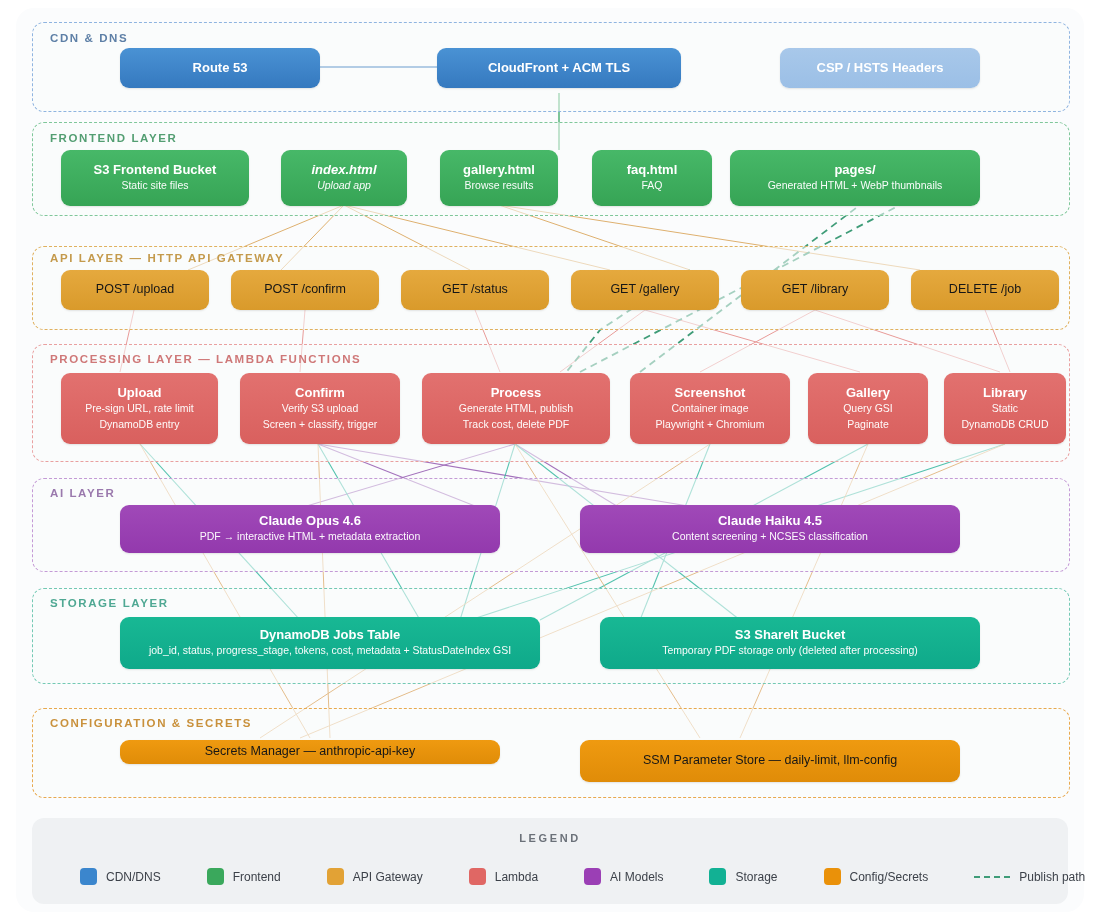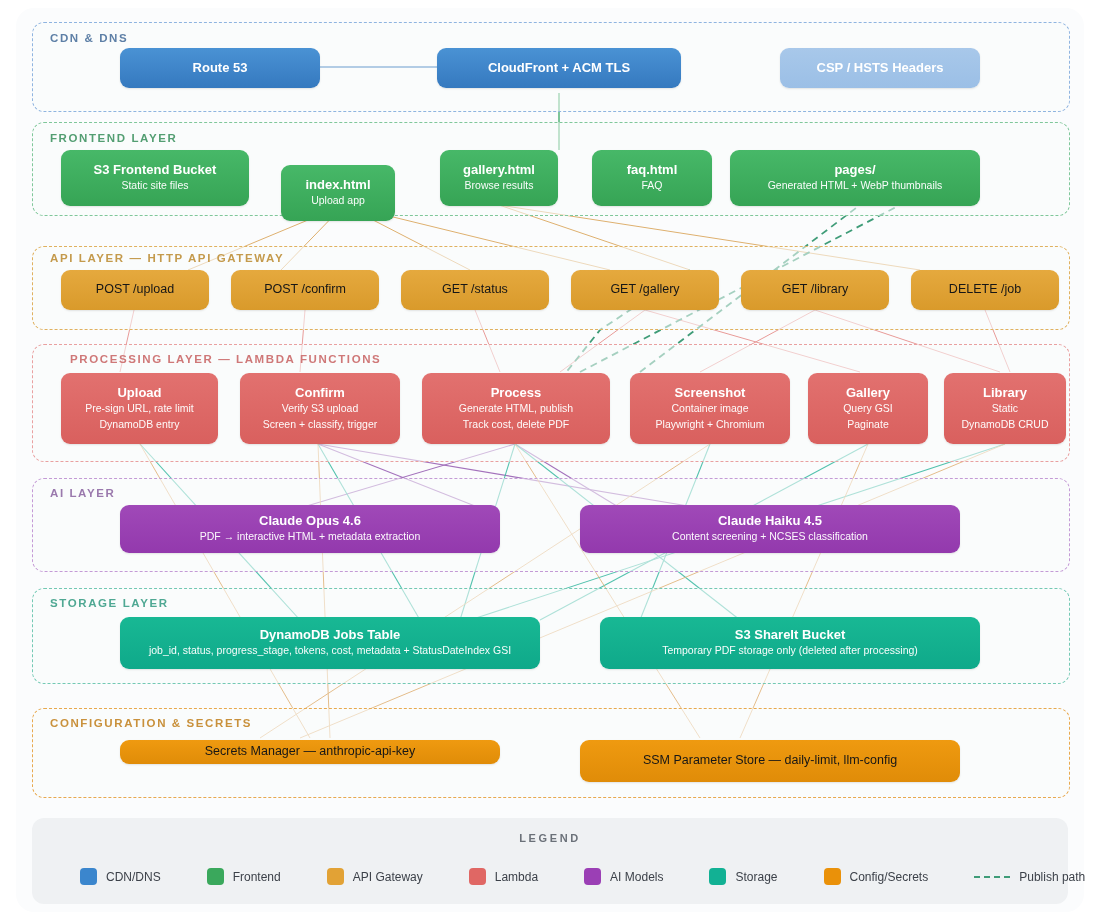--- a/index.html
+++ b/index.html
@@ -20,21 +20,21 @@
   .node.cfg .t{font-size:12.5px;font-weight:normal;color:#161616;}
   
   .lay-cdn{border:1.6px dashed #8fb4e0;}
   .lay-front{border:1.6px dashed #7fc79a;}
   .lay-api{border:1.6px dashed #e0b15f;}
   .lay-proc{border:1.6px dashed #e9a0a0;}
   .lay-ai{border:1.6px dashed #c49ad6;}
   .lay-store{border:1.6px dashed #73c9b4;}
   .lay-cfg{border:1.6px dashed #e8a94e;}
   .tc-cdn{color:#5d7fa6;} .tc-front{color:#539e72;} .tc-api{color:#c49a4c;}
-  .tc-proc{color:#cf7878;margin-left:20px;} .tc-ai{color:#9a79ad;} .tc-store{color:#4fa893;}
+  .tc-proc{color:#cf7878;} .tc-ai{color:#9a79ad;} .tc-store{color:#4fa893;}
   .tc-cfg{color:#c9913c;}
   
   .n-cdn{background:linear-gradient(180deg,#4a92d4 0%,#3579bf 100%);}
   .n-cdn2{background:linear-gradient(180deg,#a8c8ea 0%,#9bbfe6 100%);}
   .n-front{background:linear-gradient(180deg,#47b868 0%,#36a455 100%);}
   .n-api{background:linear-gradient(180deg,#e5a93e 0%,#d99a2b 100%);}
   .n-lambda{background:linear-gradient(180deg,#e2716f 0%,#d9605e 100%);}
   .n-ai{background:linear-gradient(180deg,#a049b8 0%,#9339ad 100%);}
   .n-store{background:linear-gradient(180deg,#18b894 0%,#0fa98a 100%);}
   .n-cfg{background:linear-gradient(180deg,#ef9a10 0%,#e08c08 100%);}
@@ -126,21 +126,21 @@
   <div class="node n-cdn2 single" style="left:780px;top:48px;width:200px;height:40px;">
     <span class="t">CSP / HSTS Headers</span>
   </div>
 
   <div class="layer lay-front" style="left:32px;top:122px;width:1036px;height:92px;"></div>
   <div class="layer-title tc-front" style="left:50px;top:132px;">FRONTEND LAYER</div>
   <div class="node n-front" style="left:61px;top:150px;width:188px;height:56px;">
     <span class="t">S3 Frontend Bucket</span>
     <span class="s">Static site files</span>
   </div>
-  <div class="node n-front" style="left:281px;top:165px;width:114px;height:56px;">
+  <div class="node n-front" style="left:281px;top:150px;width:126px;height:56px;font-style:italic;">
     <span class="t">index.html</span>
     <span class="s">Upload app</span>
   </div>
   <div class="node n-front" style="left:440px;top:150px;width:118px;height:56px;">
     <span class="t">gallery.html</span>
     <span class="s">Browse results</span>
   </div>
   <div class="node n-front" style="left:592px;top:150px;width:120px;height:56px;">
     <span class="t">faq.html</span>
     <span class="s">FAQ</span>

